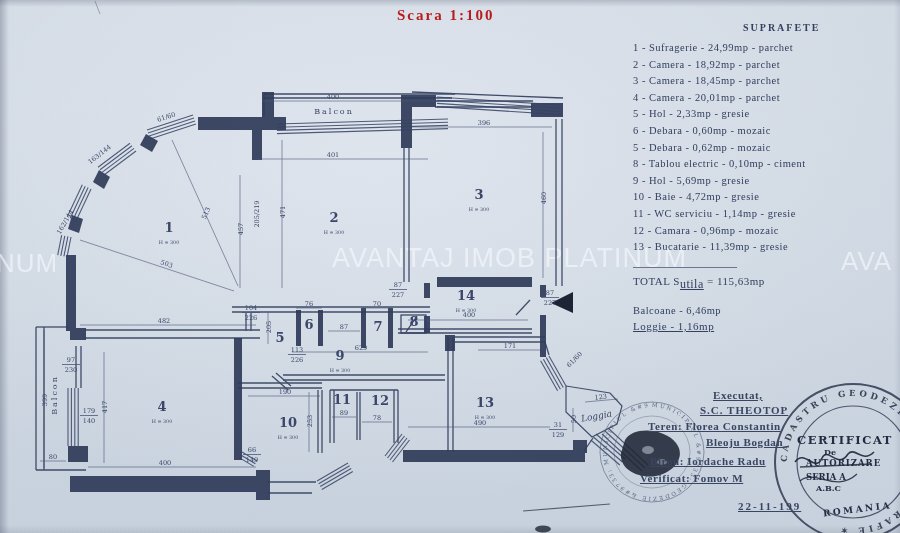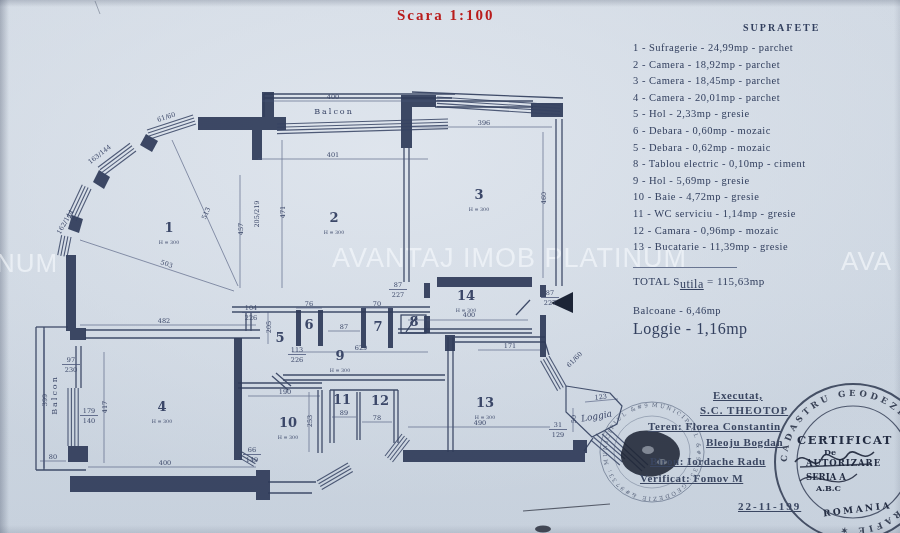--- a/index.html
+++ b/index.html
@@ -27,21 +27,21 @@
   
   .legend{position:absolute;left:633px;top:22px;width:262px;font-size:10.5px;
     letter-spacing:.5px;color:#33405f;}
   .legend-heading{font-weight:bold;letter-spacing:2px;font-size:10px;
     margin-left:110px;margin-bottom:9px;}
   .leg-row{height:16.6px;white-space:nowrap;}
   .legend-sep{width:104px;border-top:1.4px solid #4d5b7c;margin:9px 0 7px 0;opacity:.8;}
   .total-line{font-size:11px;letter-spacing:.5px;}
   .total-line sub{font-size:12px;text-decoration:underline;}
   .bal-line{margin-top:13px;font-size:10.5px;}
-  .log-line{margin-top:4px;font-size:16px;}
+  .log-line{margin-top:4px;font-size:11px;text-decoration:underline;}
   
   .sig{position:absolute;font-weight:bold;color:#3a4661;font-size:11px;letter-spacing:.6px;text-decoration:underline;}
   svg text{font-family:"DejaVu Serif",serif;}
 </style>
 </head>
 <body>
 
 <div class="edge-shade"></div>
 
 <div class="title">Scara 1:100</div>

